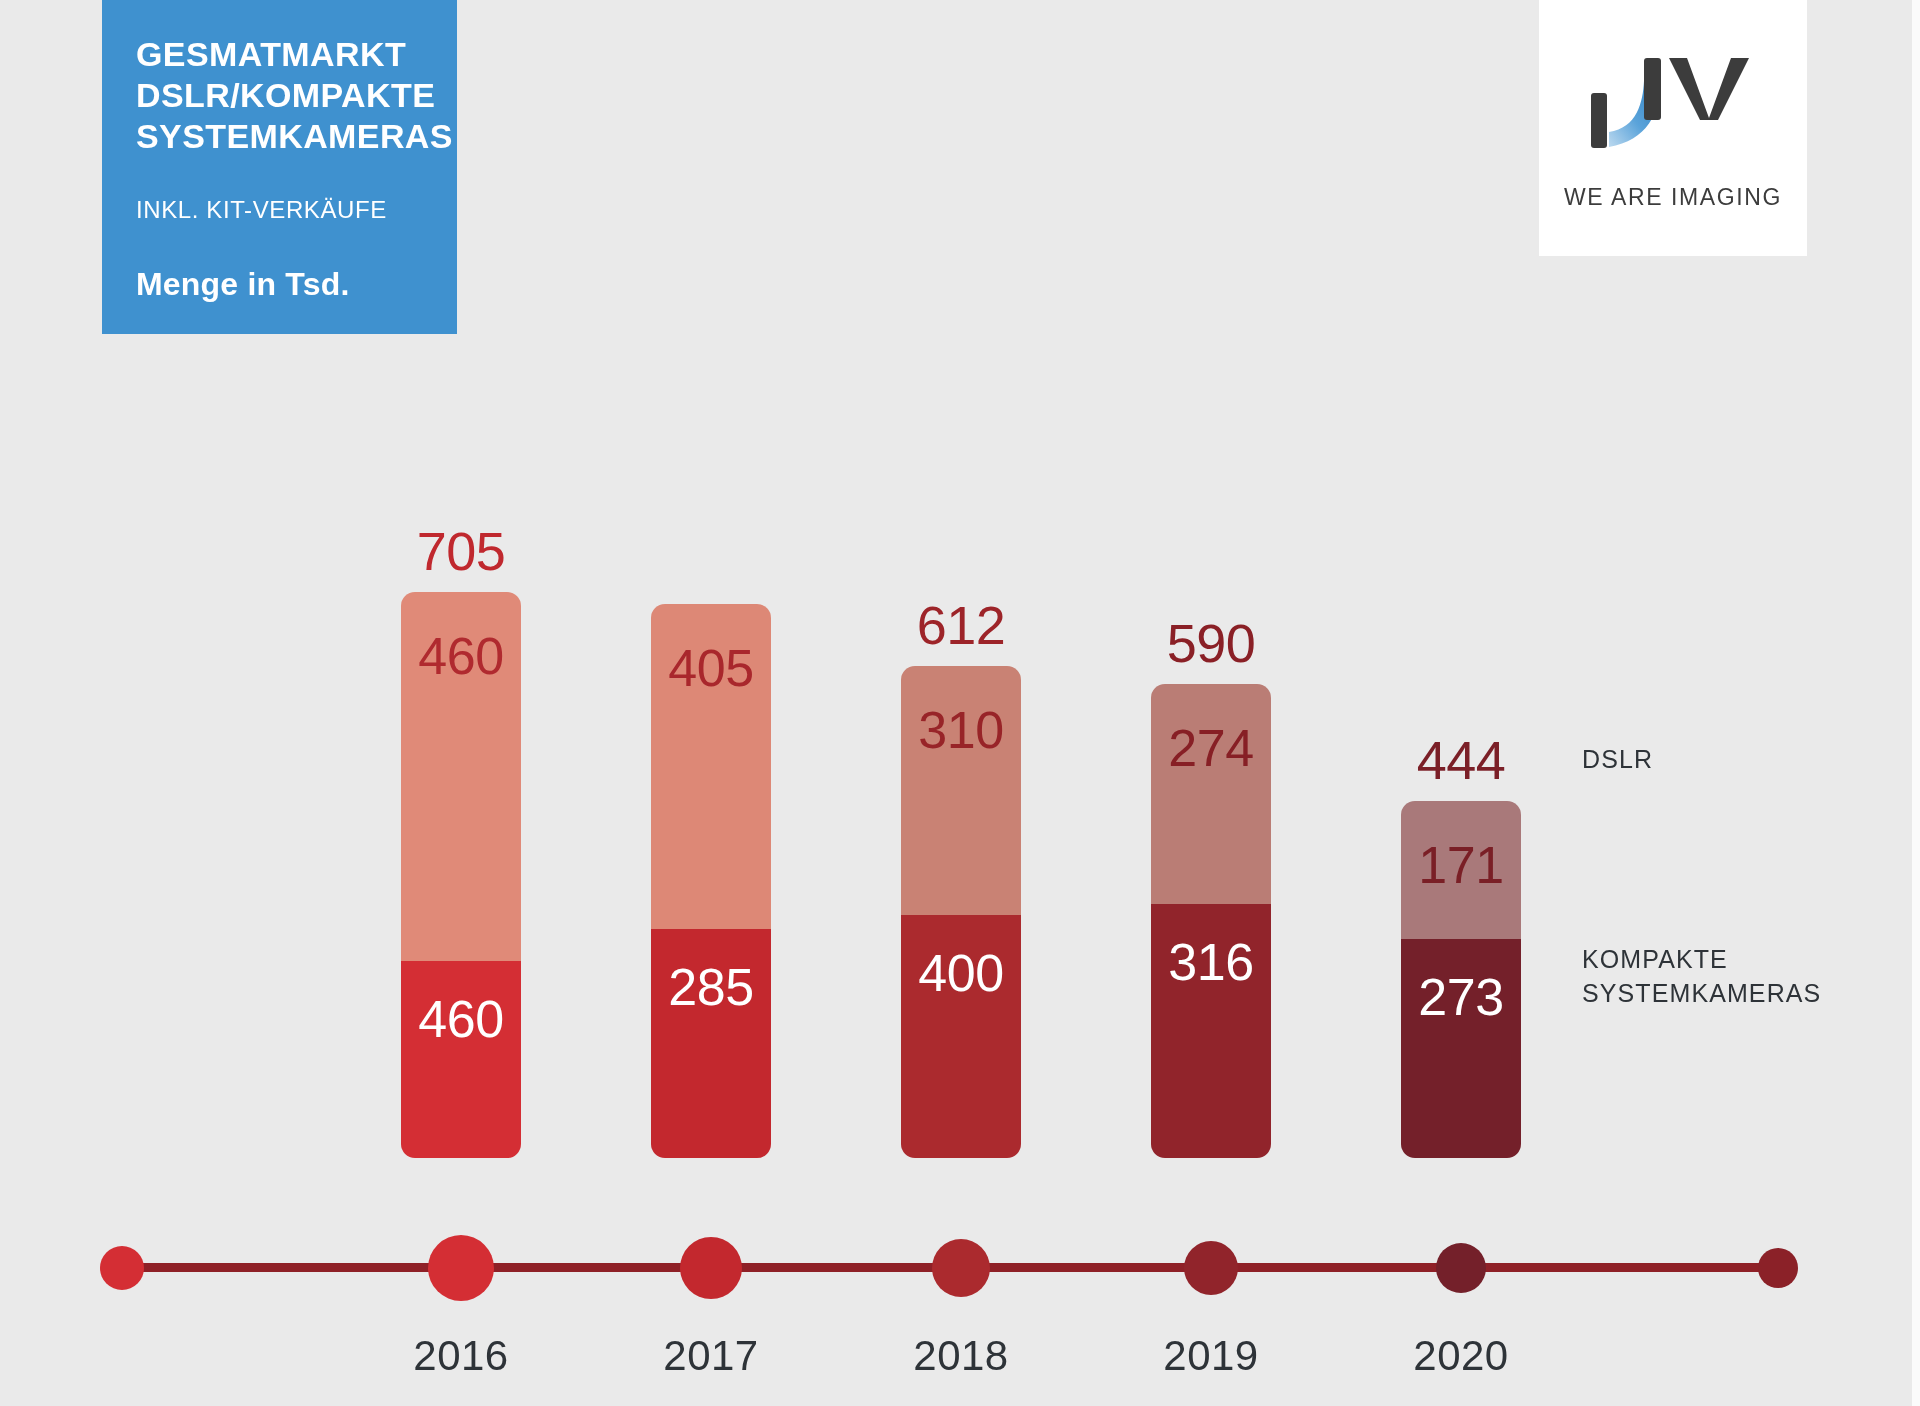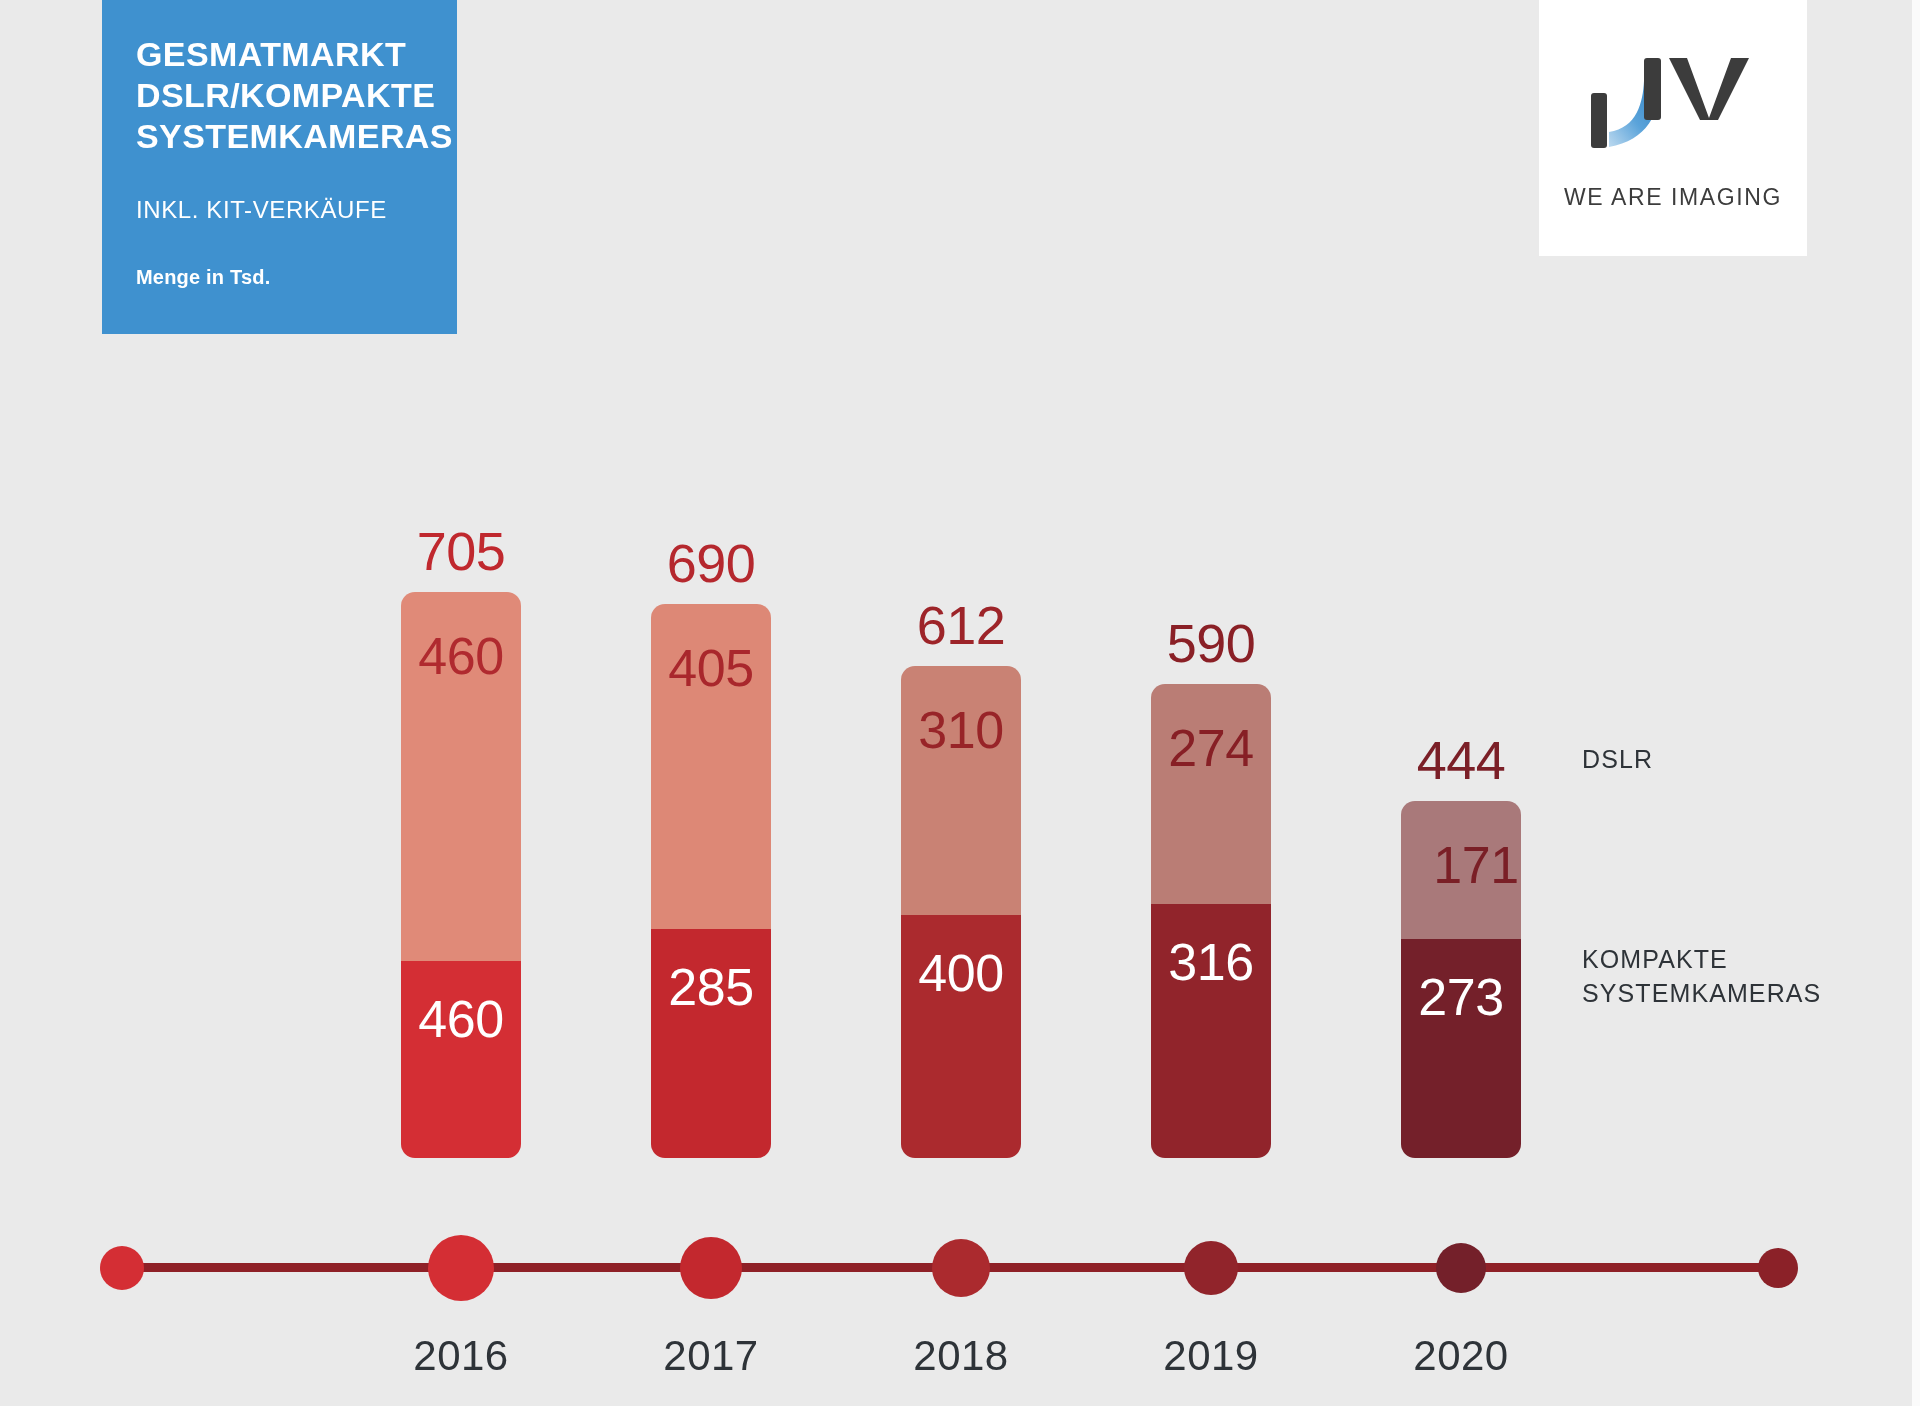--- a/index.html
+++ b/index.html
@@ -25,21 +25,21 @@
     color:#ffffff;font-size:34px;line-height:41px;font-weight:bold;
     letter-spacing:0.4px;
   }
   .title-main div{white-space:nowrap;}
   .title-sub{
     position:absolute;left:34px;top:200px;
     color:#ffffff;font-size:24px;letter-spacing:0.6px;font-weight:500;
   }
   .title-unit{
     position:absolute;left:34px;top:270px;
-    color:#ffffff;font-size:20px;font-weight:bold;letter-spacing:0.2px;
+    color:#ffffff;font-size:32px;font-weight:bold;letter-spacing:0.2px;
   }
 
   
   .logo-box{
     position:absolute;left:1539px;top:-4px;width:268px;height:260px;
     background:#ffffff;
   }
   .logo-mark{position:absolute;left:52px;top:56px;width:168px;height:100px;}
   .logo-tag{
     position:absolute;left:0;right:0;top:188px;text-align:center;
@@ -118,21 +118,20 @@
 
   <div class="chart" id="chart-layer">
       <div class="bar-group" style="left: 401px; height: 566.467px; bottom: 248px;">
         <div class="bar-total" style="top: -72px; color: rgb(192, 40, 46);">705</div>
         <div class="seg seg-top" style="top: 0px; height: 369.61px; background: rgb(224, 138, 120);"></div>
         <div class="seg-label" style="top: 34px; color: rgb(176, 42, 47);">460</div>
         <div class="seg seg-bot" style="top: 369.61px; height: 196.857px; background: rgb(212, 46, 52);"></div>
         <div class="seg-label" style="top: 397.61px; color: rgb(255, 255, 255);">460</div>
       </div>
       <div class="bar-group" style="left: 651px; height: 554.415px; bottom: 248px;">
-        <div class="bar-total" style="top: -72px; color: rgb(181, 40, 46);">690</div>
         <div class="seg seg-top" style="top: 0px; height: 325.418px; background: rgb(221, 136, 118);"></div>
         <div class="seg-label" style="top: 34px; color: rgb(169, 39, 44);">405</div>
         <div class="seg seg-bot" style="top: 325.418px; height: 228.998px; background: rgb(195, 40, 46);"></div>
         <div class="seg-label" style="top: 353.418px; color: rgb(255, 255, 255);">285</div>
       </div>
       <div class="bar-group" style="left: 901px; height: 491.742px; bottom: 248px;">
         <div class="bar-total" style="top: -72px; color: rgb(157, 36, 41);">612</div>
         <div class="seg seg-top" style="top: 0px; height: 249.085px; background: rgb(201, 130, 116);"></div>
         <div class="seg-label" style="top: 34px; color: rgb(152, 36, 40);">310</div>
         <div class="seg seg-bot" style="top: 249.085px; height: 242.657px; background: rgb(171, 42, 46);"></div>
@@ -141,21 +140,21 @@
       <div class="bar-group" style="left: 1151px; height: 474.065px; bottom: 248px;">
         <div class="bar-total" style="top: -72px; color: rgb(138, 32, 38);">590</div>
         <div class="seg seg-top" style="top: 0px; height: 220.159px; background: rgb(186, 125, 117);"></div>
         <div class="seg-label" style="top: 34px; color: rgb(135, 31, 37);">274</div>
         <div class="seg seg-bot" style="top: 220.159px; height: 253.906px; background: rgb(145, 36, 43);"></div>
         <div class="seg-label" style="top: 248.159px; color: rgb(255, 255, 255);">316</div>
       </div>
       <div class="bar-group" style="left: 1401px; height: 356.754px; bottom: 248px;">
         <div class="bar-total" style="top: -72px; color: rgb(123, 31, 39);">444</div>
         <div class="seg seg-top" style="top: 0px; height: 137.399px; background: rgb(169, 121, 122);"></div>
-        <div class="seg-label" style="top: 34px; color: rgb(122, 31, 38); padding-left: 15px;">171</div>
+        <div class="seg-label" style="top: 34px; color: rgb(122, 31, 38);">171</div>
         <div class="seg seg-bot" style="top: 137.399px; height: 219.356px; background: rgb(116, 32, 42);"></div>
         <div class="seg-label" style="top: 165.399px; color: rgb(255, 255, 255);">273</div>
       </div>
     </div>
 
   <div class="timeline-line"></div>
   <div id="timeline-layer">
       <div class="tl-dot" style="width: 66px; height: 66px; background: rgb(212, 46, 52); left: 428px; top: 1235px;"></div>
       <div class="tl-year" style="left: 361px; top: 1332px;">2016</div>
       <div class="tl-dot" style="width: 62px; height: 62px; background: rgb(195, 40, 46); left: 680px; top: 1237px;"></div>

